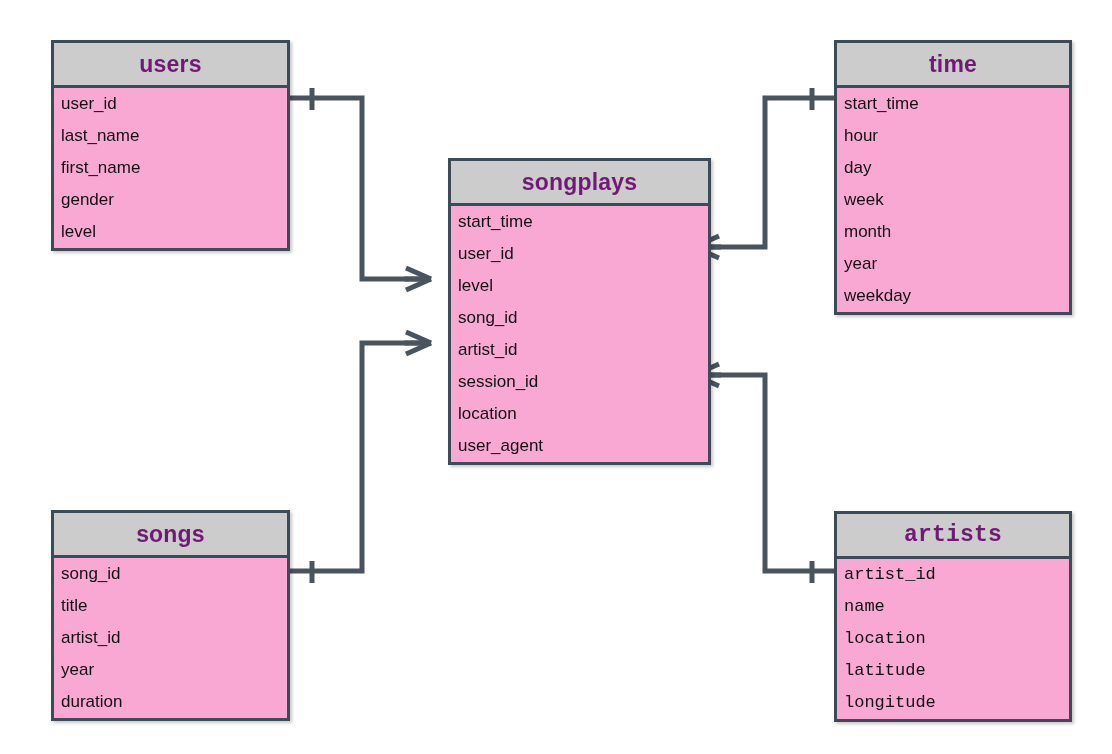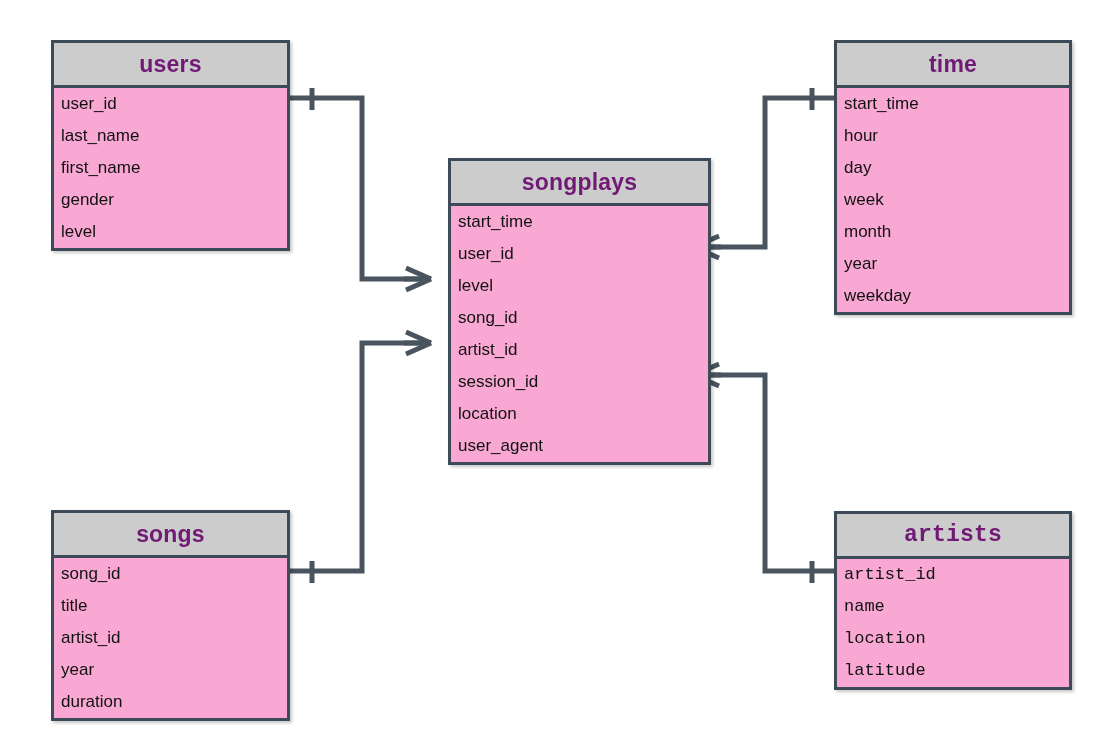--- a/index.html
+++ b/index.html
@@ -172,16 +172,17 @@
     </ul>
   </div>
 
   <div class="entity" id="entity-artists" style="left:834px; top:511px; width:238px;font-family:Liberation Mono, monospace;">
     <div class="entity-header">artists</div>
     <ul class="entity-fields">
       <li class="entity-field">artist_id</li>
       <li class="entity-field">name</li>
       <li class="entity-field">location</li>
       <li class="entity-field">latitude</li>
+      <li class="entity-field">longitude</li>
     </ul>
   </div>
 
 </div>
 
 </body></html>

